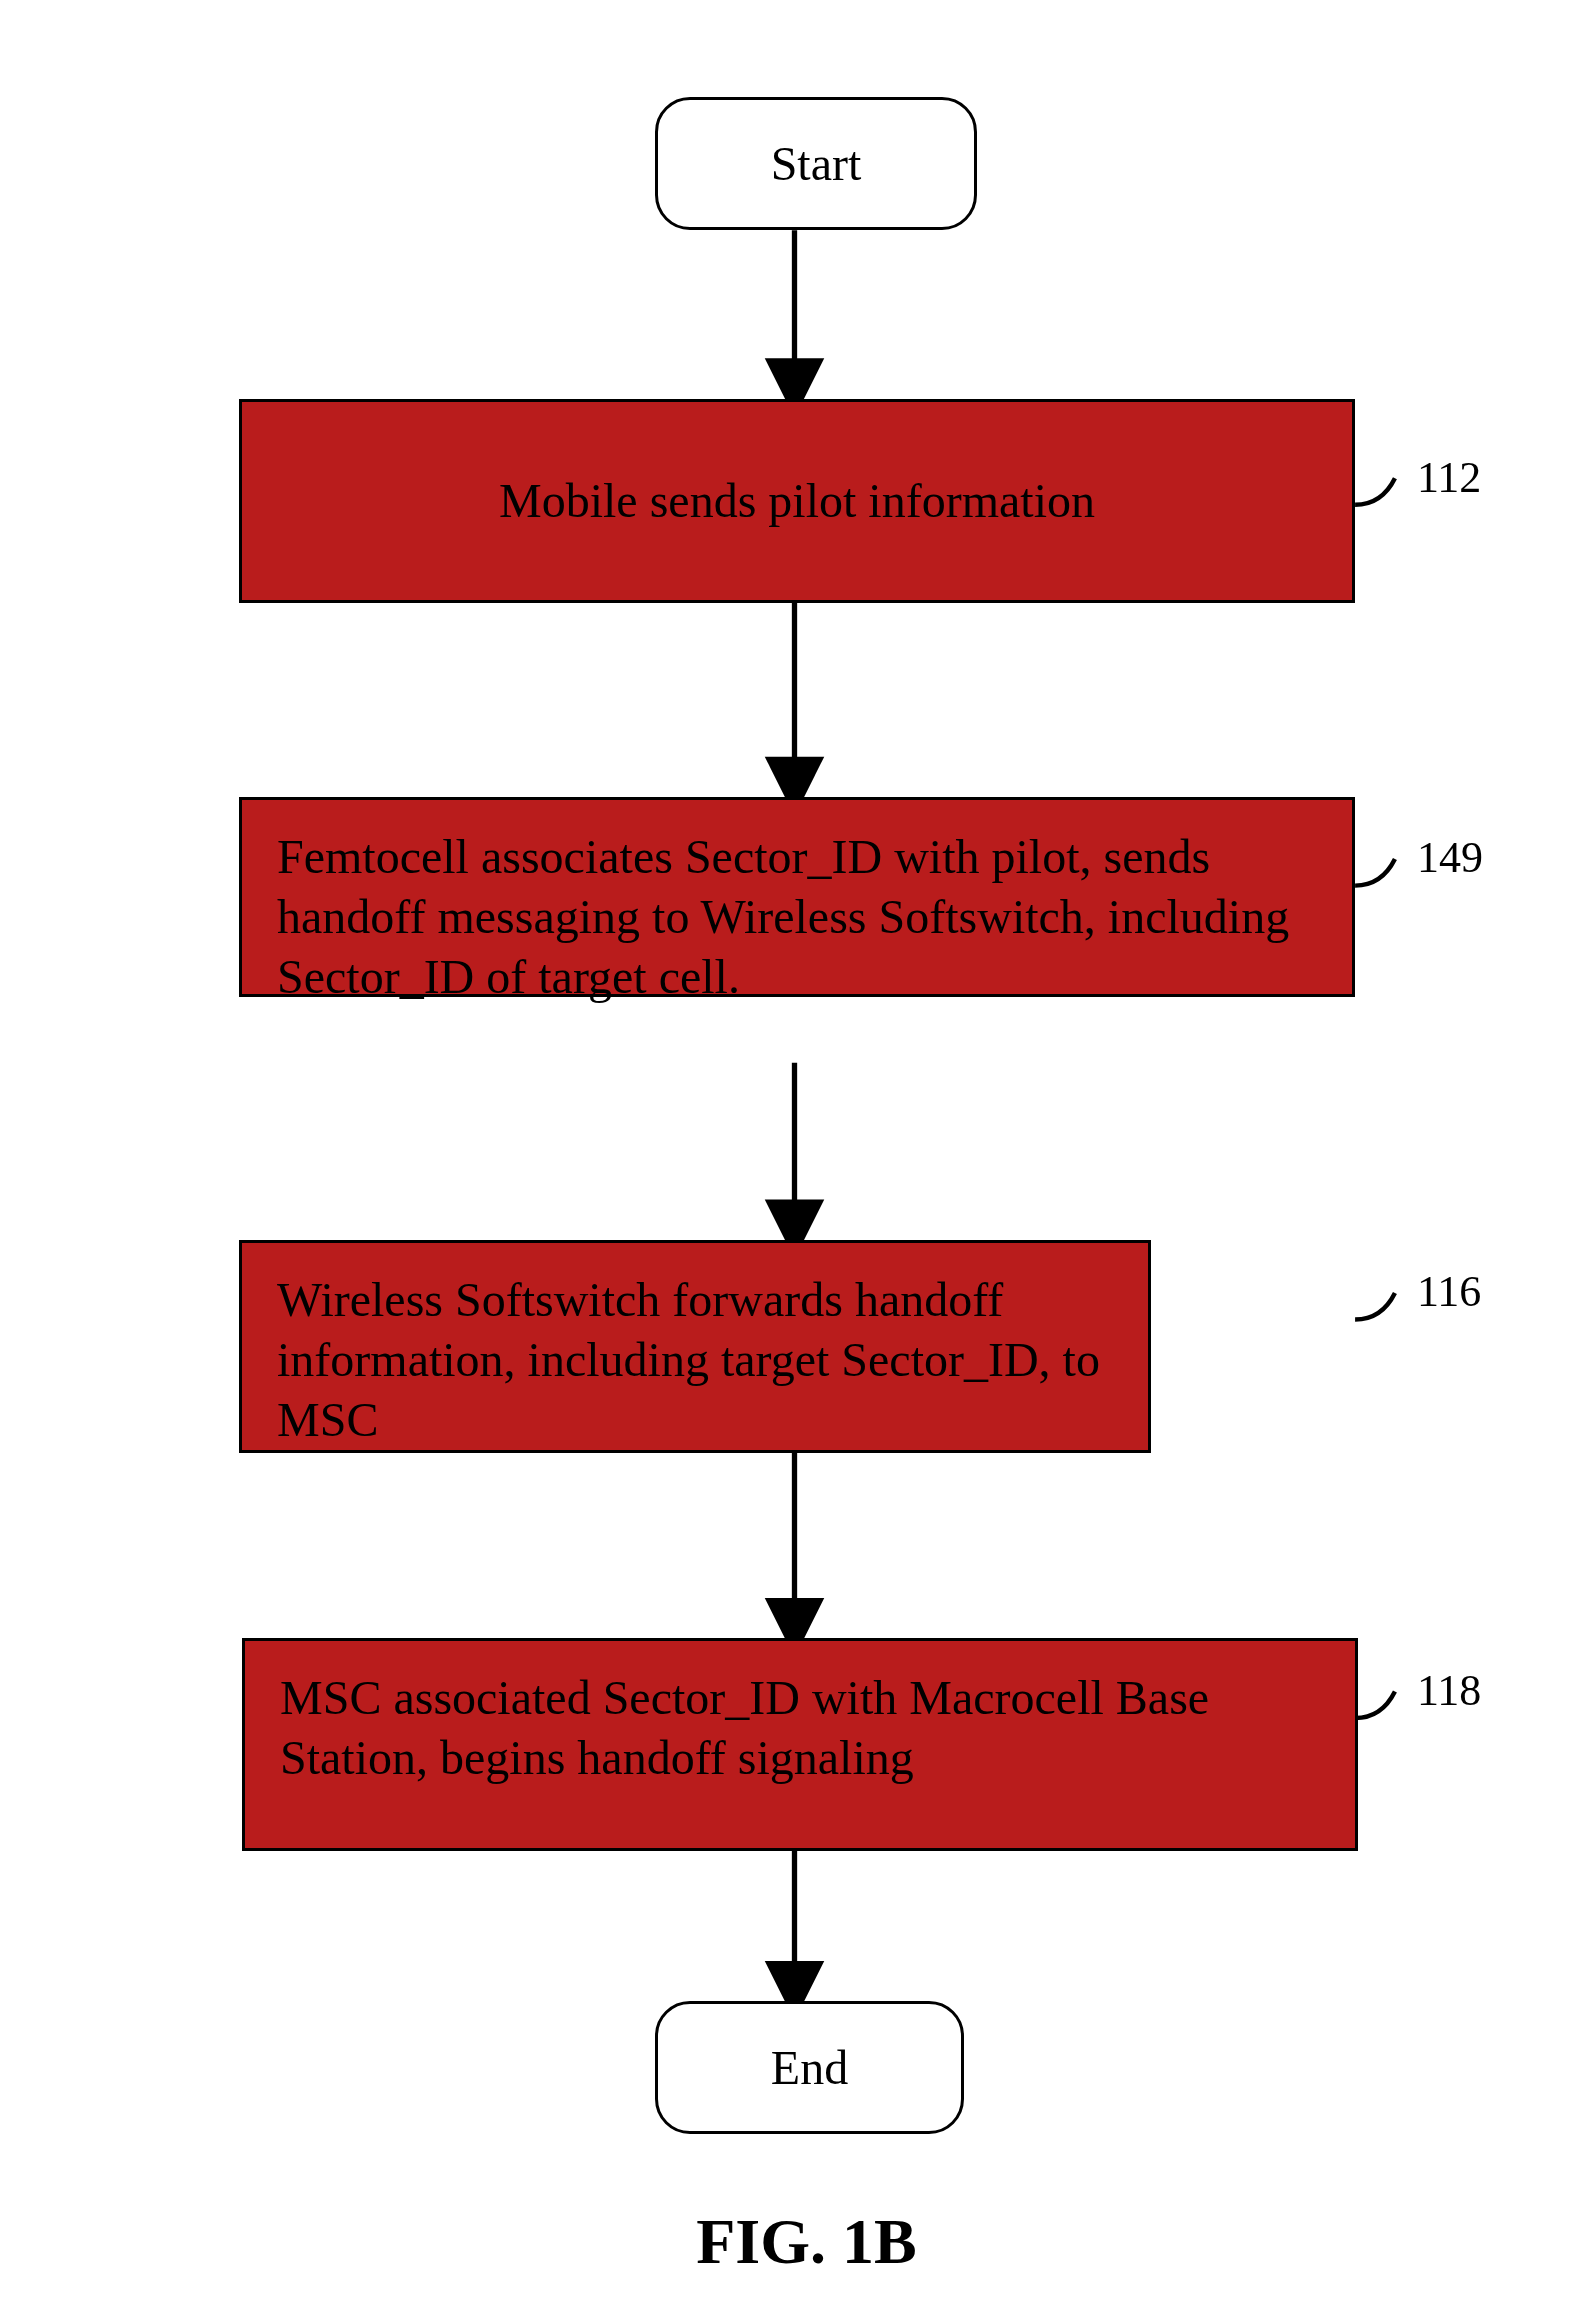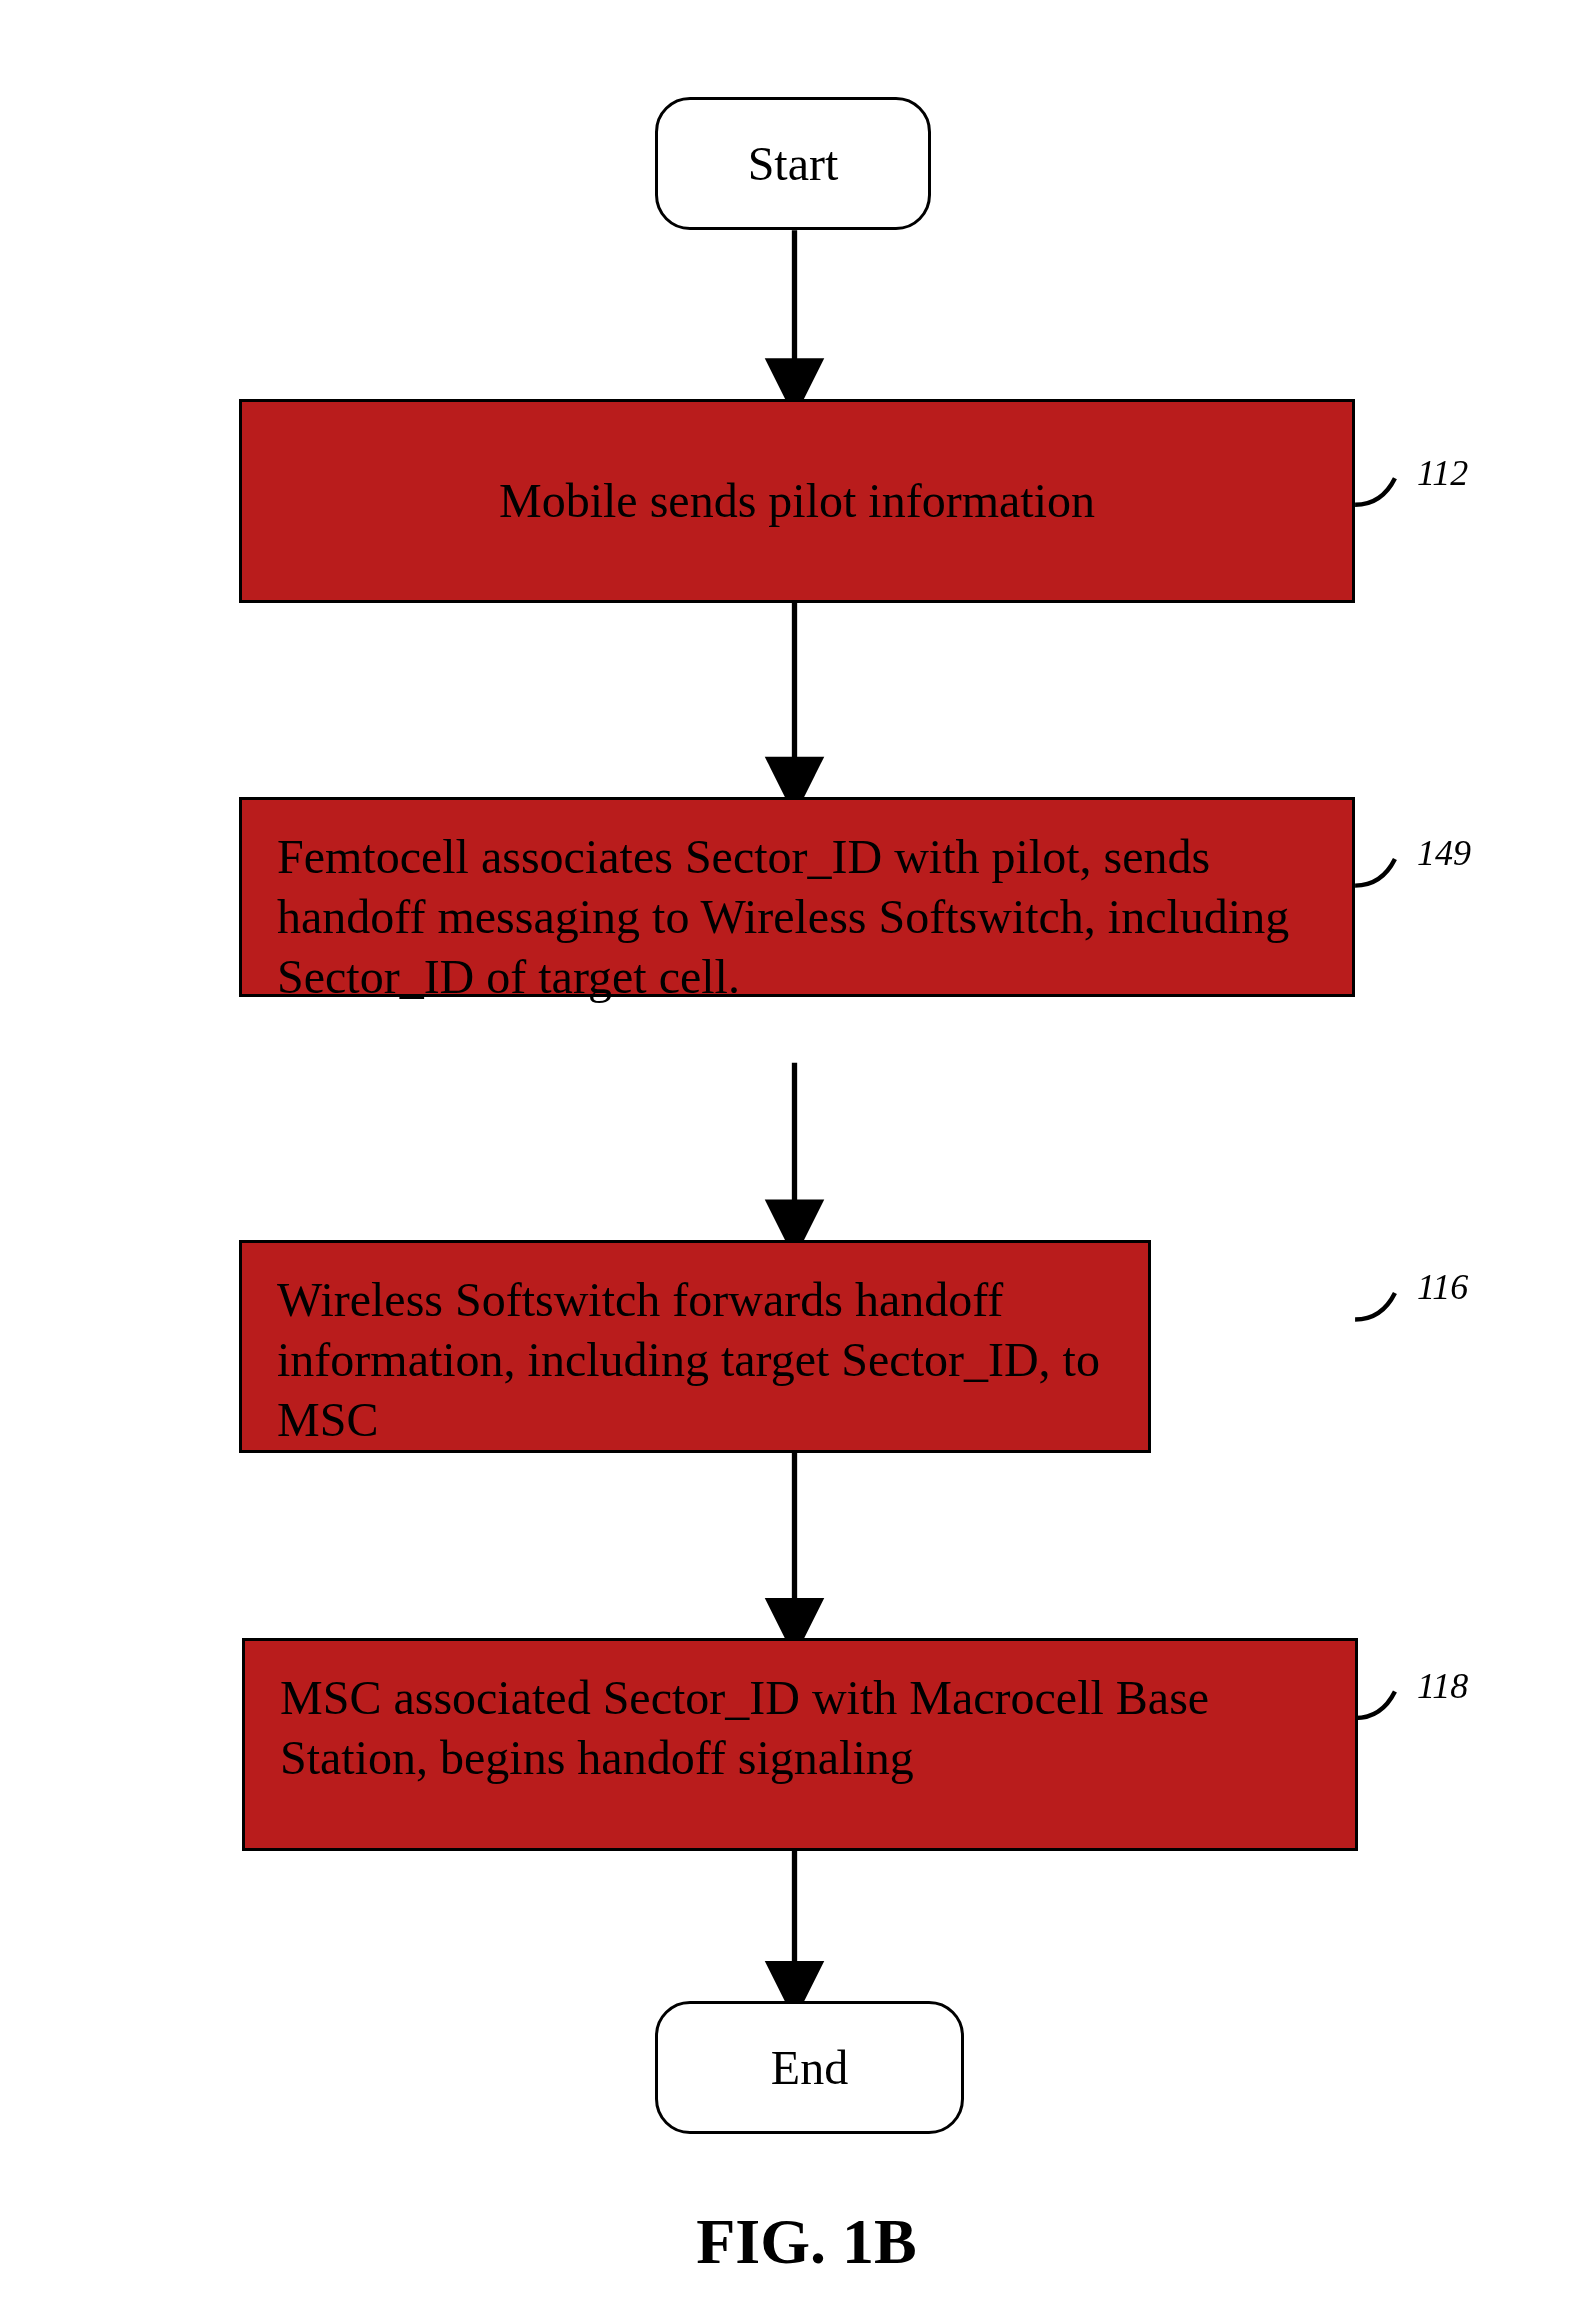--- a/index.html
+++ b/index.html
@@ -31,22 +31,21 @@
     background: #b91c1c;
     padding: 26.6px 35px;
     font-size: 48px;
     line-height: 1.25;
     display: flex;
     align-items: flex-start;
   }
   .proc.center-text { justify-content: center; align-items: center; }
   .labelnum {
     position: absolute;
-    font-size: 36px;
-    font-style: italic;
+    font-size: 44px;
   }
   .figcap {
     position: absolute;
     font-size: 64px;
     font-weight: 700;
     left: 0; width: 1589px;
     text-align: center;
     padding-left: 24px;
   }
   svg.connectors {
@@ -77,21 +76,21 @@
     <line x1="897" y1="1640" x2="897" y2="1838" stroke="#000" stroke-width="6" marker-end="url(#arrow)"></line>
 
     <line x1="897" y1="2090" x2="897" y2="2248" stroke="#000" stroke-width="6" marker-end="url(#arrow)"></line>
 
     <path d="M1530,570 q30,0 45,-30" stroke="#000" stroke-width="5" fill="none"></path>
     <path d="M1530,1000 q30,0 45,-30" stroke="#000" stroke-width="5" fill="none"></path>
     <path d="M1530,1490 q30,0 45,-30" stroke="#000" stroke-width="5" fill="none"></path>
     <path d="M1530,1940 q30,0 45,-30" stroke="#000" stroke-width="5" fill="none"></path>
   </svg>
 
-  <div class="term" style="left:655px; top:97px; width:276px; height:133px;">
+  <div class="term" style="left:655px; top:97px; width:322px; height:133px;">
     <span>Start</span>
   </div>
 
   <div class="proc center-text" style="left:239px; top:399px; width:1116px; height:204px;">
     <span>Mobile sends pilot information</span>
   </div>
   <div class="labelnum" style="left:1417px; top:452px;">112</div>
 
   <div class="proc" style="left:239px; top:797px; width:1116px; height:200px;">
     <span>Femtocell associates Sector_ID with pilot, sends handoff messaging to Wireless Softswitch, including Sector_ID of target cell.</span>

